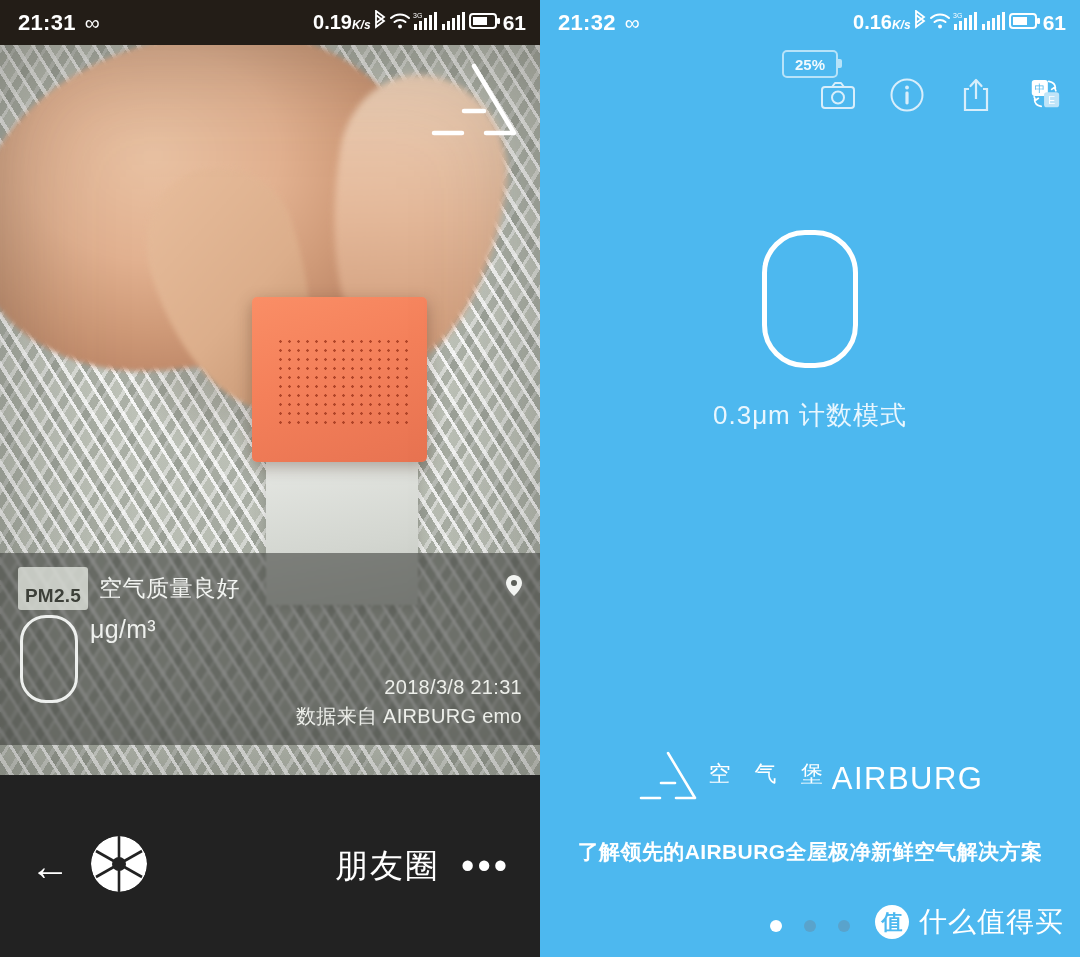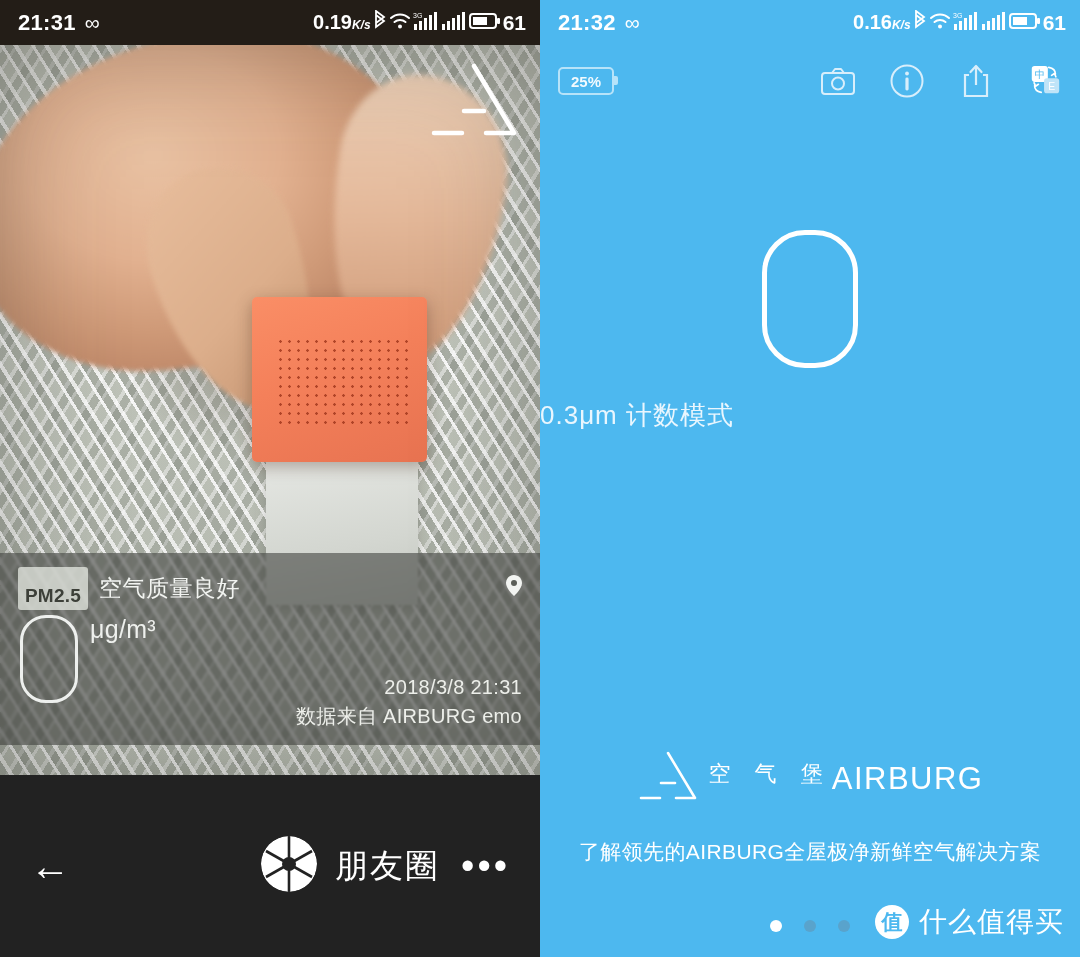--- a/index.html
+++ b/index.html
@@ -73,47 +73,47 @@
   .ov-val{position:absolute;left:20px;top:62px;display:flex;align-items:flex-start;}
   .big-zero{width:52px;height:82px;border:3.5px solid rgba(248,250,247,.93);border-radius:26px;}
   .ov-unit{color:#eef0ed;font-size:25px;margin-left:12px;margin-bottom:4px;letter-spacing:.3px;}
   .ov-meta{position:absolute;right:18px;bottom:14px;text-align:right;color:#edefea;
         font-size:20px;line-height:1.45;letter-spacing:.3px;}
 
   
   .blackbar{position:absolute;left:0;top:775px;width:540px;height:182px;background:#222222;
         display:flex;align-items:center;padding:0 30px;box-sizing:border-box;z-index:30;}
   .back-arrow{color:#fff;font-size:40px;line-height:1;width:60px;}
-  .bb-center{flex:1;display:flex;align-items:center;justify-content:flex-end;gap:17px;}
+  .bb-center{flex:1;display:flex;align-items:center;justify-content:space-between;gap:17px;}
   .bb-label{color:#fff;font-size:33px;letter-spacing:2px;}
   .bb-dots{color:#fff;font-size:38px;letter-spacing:3px;width:70px;text-align:right;line-height:.6;}
 
   
   .panel-right{position:relative;width:540px;height:957px;background:#4db8ef;overflow:hidden;}
   .toolbar{position:absolute;left:0;top:50px;width:540px;height:62px;display:flex;
-        align-items:center;padding:0 18px;box-sizing:border-box;}
+        align-items:center;padding:0 18px;box-sizing:border-box;flex-direction:column;}
   .batt-badge{position:relative;width:52px;height:24px;border:2px solid rgba(255,255,255,.6);
         border-radius:5px;display:flex;align-items:center;justify-content:center;}
   .batt-badge span{font-size:15px;color:rgba(255,255,255,.92);font-weight:600;}
   .batt-badge::after{content:"";position:absolute;right:-6px;top:7px;width:4px;height:9px;
         background:rgba(255,255,255,.6);border-radius:0 2px 2px 0;}
   .tb-icons{margin-left:auto;display:flex;align-items:center;gap:35px;}
   .tb-icon{width:34px;height:34px;display:flex;align-items:center;justify-content:center;}
 
-  .reading{position:absolute;left:0;top:230px;width:540px;text-align:left;}
+  .reading{position:absolute;left:0;top:230px;width:540px;text-align:center;}
   .r-zero{width:86px;height:128px;border:5px solid #fff;border-radius:43px;margin:0 auto;}
   .r-mode{margin-top:30px;color:#e9f6fe;font-size:26px;letter-spacing:1px;}
 
   .brand{position:absolute;left:0;top:748px;width:540px;display:flex;
         align-items:center;justify-content:center;gap:10px;}
   .brand-text{display:flex;flex-direction:row;line-height:1;}
   .brand-cn{color:#fff;font-size:22px;letter-spacing:9px;margin-bottom:5px;}
   .brand-en{color:#fff;font-size:31px;letter-spacing:1.5px;}
   .tagline{position:absolute;left:0;top:838px;width:540px;text-align:center;
-        color:#fff;font-size:21px;letter-spacing:.4px;}
+        color:#fff;font-size:21px;letter-spacing:.4px;font-weight:bold;}
 
   .dots{position:absolute;left:0;top:920px;width:540px;display:flex;justify-content:center;gap:22px;}
   .dot{width:12px;height:12px;border-radius:50%;background:#59a3cc;}
   .dot.active{background:#ffffff;}
 
   .watermark{position:absolute;right:16px;bottom:16px;display:flex;align-items:center;gap:10px;}
   .wm-circle{width:34px;height:34px;border-radius:50%;background:#fff;color:#4db8ef;
         display:flex;align-items:center;justify-content:center;font-size:21px;font-weight:700;}
   .wm-text{color:#fff;font-size:28px;letter-spacing:1px;}
 </style>

